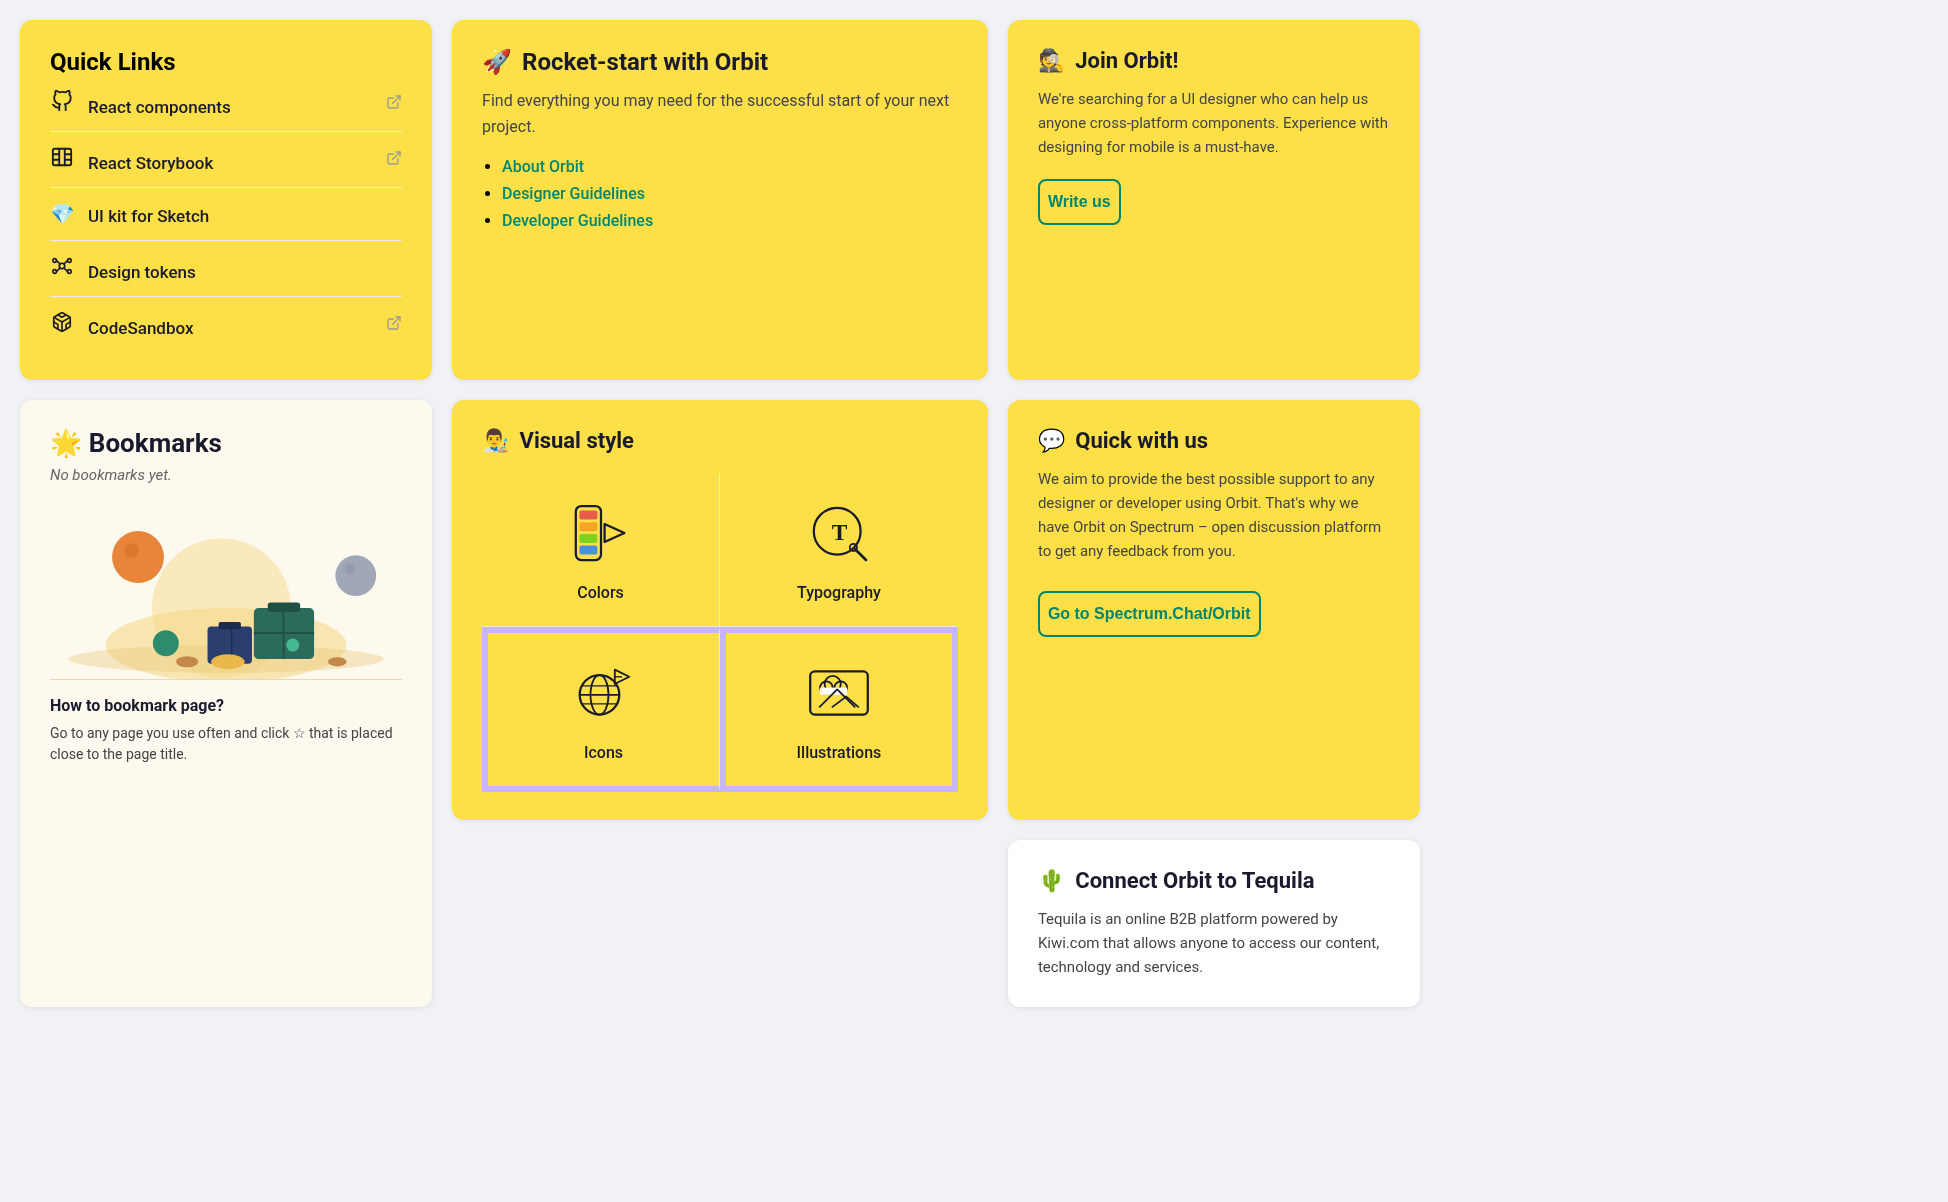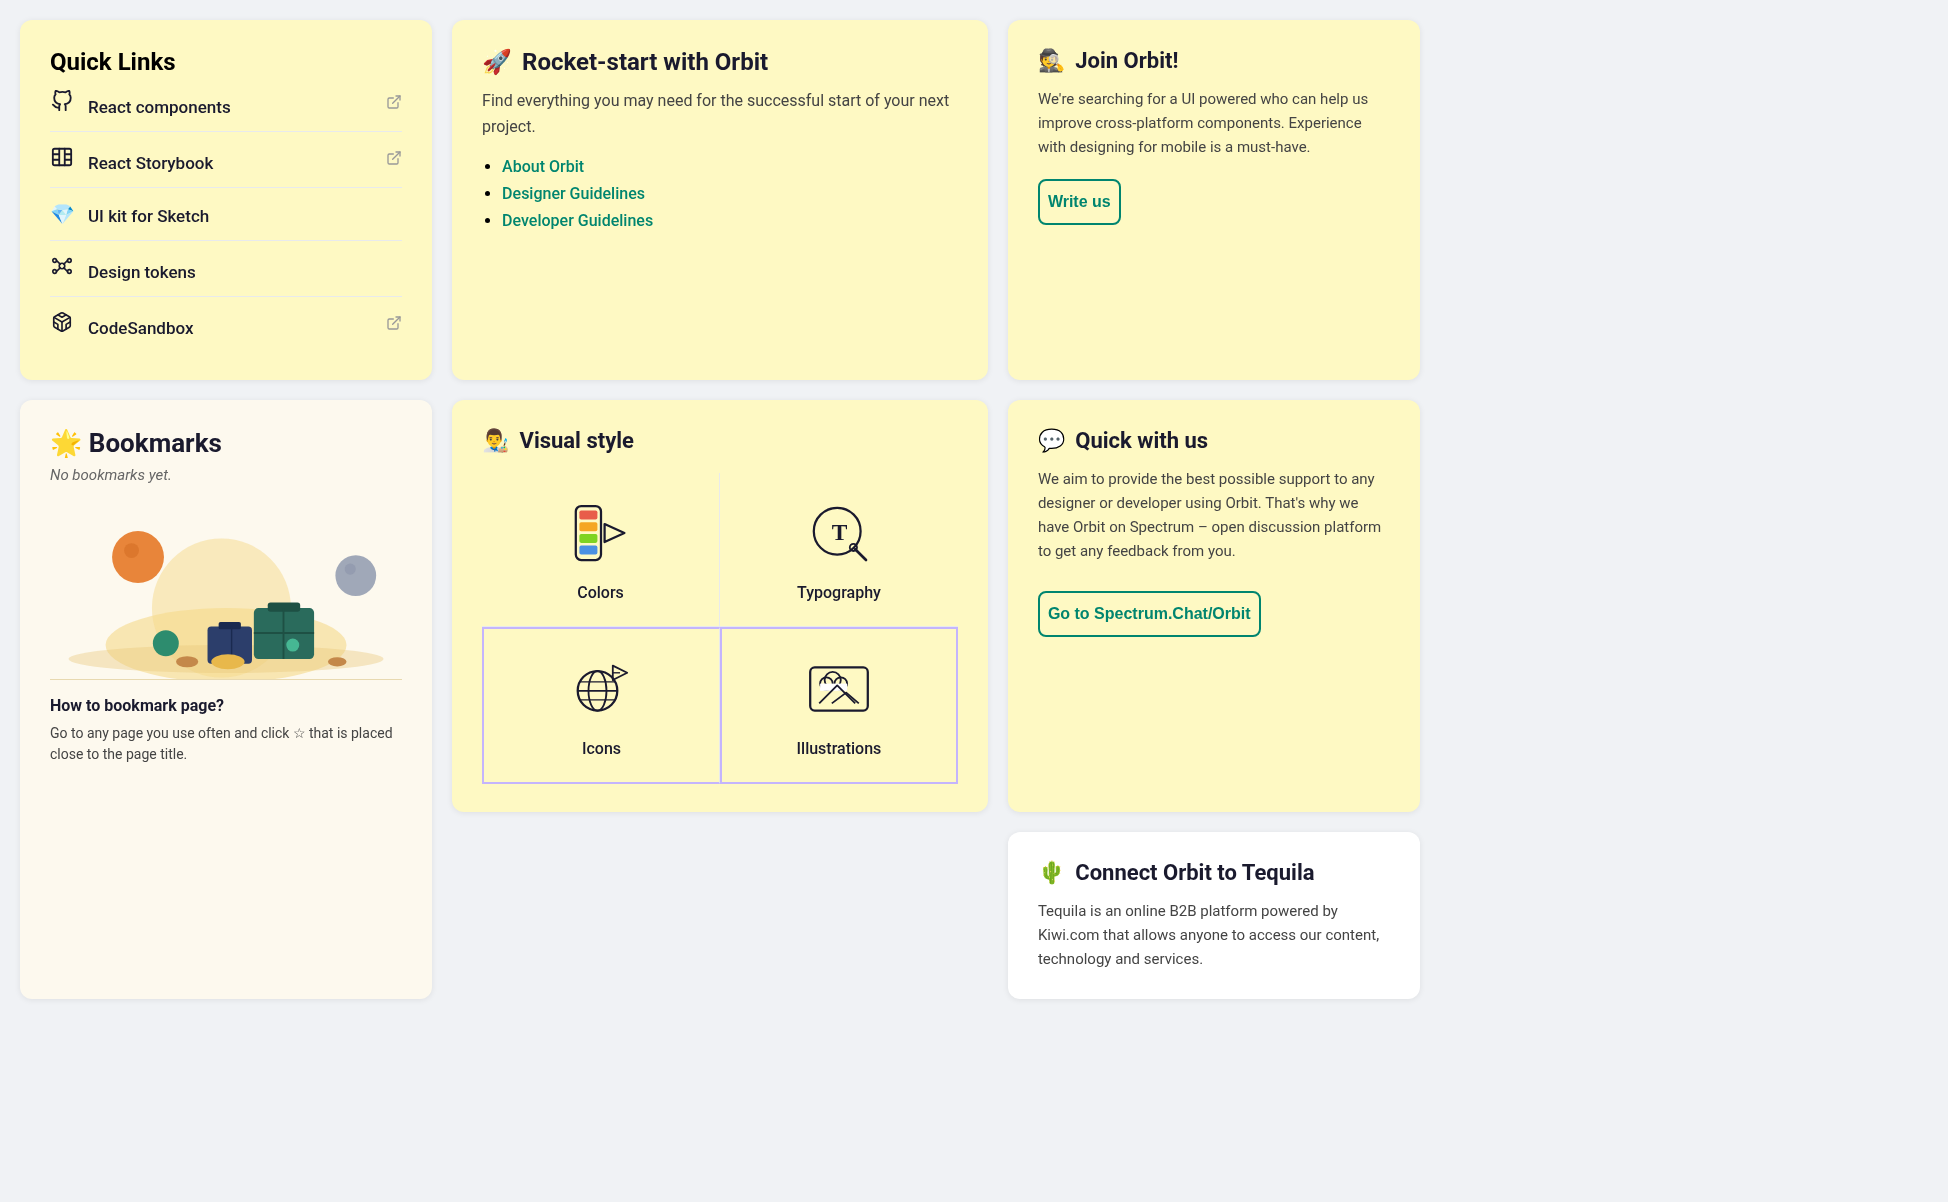--- a/index.html
+++ b/index.html
@@ -10,21 +10,21 @@
       min-height: 100vh;
     }
     .grid {
       display: grid;
       grid-template-columns: 1fr 1.3fr 1fr;
       grid-template-rows: auto auto auto;
       gap: 20px;
       max-width: 1400px;
     }
     .card {
-      background: #fef9c3;
+      background: #fde047;
       border-radius: 12px;
       padding: 28px 30px;
       box-shadow: 0 1px 6px rgba(0,0,0,0.08);
     }
     .quick-links-list {
       list-style: none;
     }
     .quick-links-list li {
       display: flex;
       align-items: center;
@@ -162,21 +162,21 @@
       display: grid;
       grid-template-columns: 1fr 1fr;
       gap: 0;
     }
     .visual-item {
       display: flex;
       flex-direction: column;
       align-items: center;
       padding: 24px 16px;
       cursor: pointer;
-      border: 2px solid #c4b5fd;
+      border: 6px solid #c4b5fd;
       transition: background 0.15s;
     }
     .visual-item:nth-child(1) { border-right: none; border-bottom: none; border-top: none; border-left: none; border-right: 1px solid #e8eaed; border-bottom: 1px solid #e8eaed; }
     .visual-item:nth-child(2) { border-bottom: 1px solid #e8eaed; border-left: none; border-right: none; border-top: none; }
     .visual-item:nth-child(3) { border-right: 1px solid #e8eaed; }
     .visual-item:nth-child(4) { }
     .visual-icon {
       width: 72px;
       height: 72px;
       margin-bottom: 14px;
@@ -346,21 +346,21 @@
         <a href="#">Developer Guidelines</a>
       </li>
     </ul>
   </div>
 
   <div class="card join-orbit col-right row1">
     <h2>
       <span>🕵️</span>
       <span>Join Orbit!</span>
     </h2>
-    <p>We're searching for a UI powered who can help us improve cross-platform components. Experience with designing for mobile is a must-have.</p>
+    <p>We're searching for a UI designer who can help us anyone cross-platform components. Experience with designing for mobile is a must-have.</p>
     <button class="outline-btn">Write us</button>
   </div>
 
   <div class="bookmarks-card col-left row2" style="grid-row: 2 / 4;">
     <h2>🌟 Bookmarks</h2>
     <p class="bookmarks-subtitle">No bookmarks yet.</p>
     <div class="bookmark-illustration">
       <svg class="illustration-svg" viewBox="0 0 380 180" xmlns="http://www.w3.org/2000/svg">
 
         <ellipse cx="190" cy="150" rx="130" ry="40" fill="#f5d98a" opacity="0.6"></ellipse>

